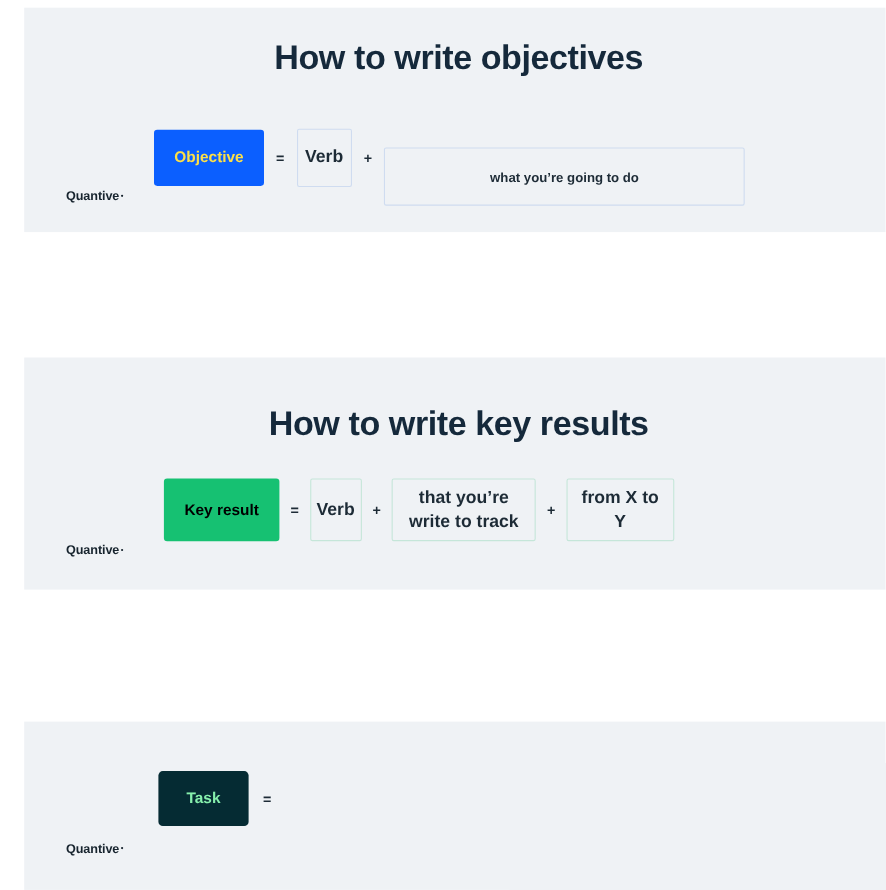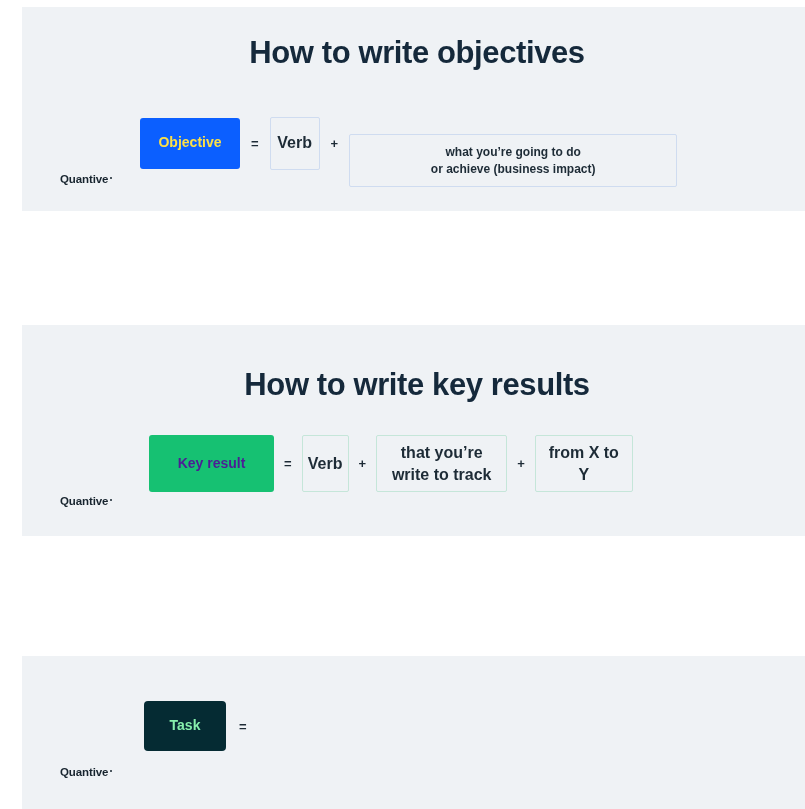--- a/index.html
+++ b/index.html
@@ -81,23 +81,23 @@
     line-height: 1.25;
   }
 
   .chip-objective {
     width: 100px; height: 51px;
     background: #0b5fff;
     color: #fde047;
   }
 
   .chip-keyresult {
-    width: 125px; height: 57px;
+    width: 105px; height: 57px;
     background: #16c172;
-    color: #4c1d95;
+    color: #000000;
   }
 
   .chip-task {
     width: 82px; height: 50px;
     background: #052b33;
     color: #86efac;
     border-radius: 4px;
   }
 
   
@@ -176,21 +176,20 @@
 
       <span class="operator">=</span>
 
       <div class="box box-verb-blue">Verb</div>
 
       <span class="operator">+</span>
 
       <div class="box box-desc-blue">
         <div>
           <div>what you’re going to do</div>
-          <div>or achieve (business impact)</div>
         </div>
       </div>
 
     </div>
 
     <div class="logo">
       <span class="logo-q">Quantive</span>
       <span class="logo-mark"></span>
     </div>
 

